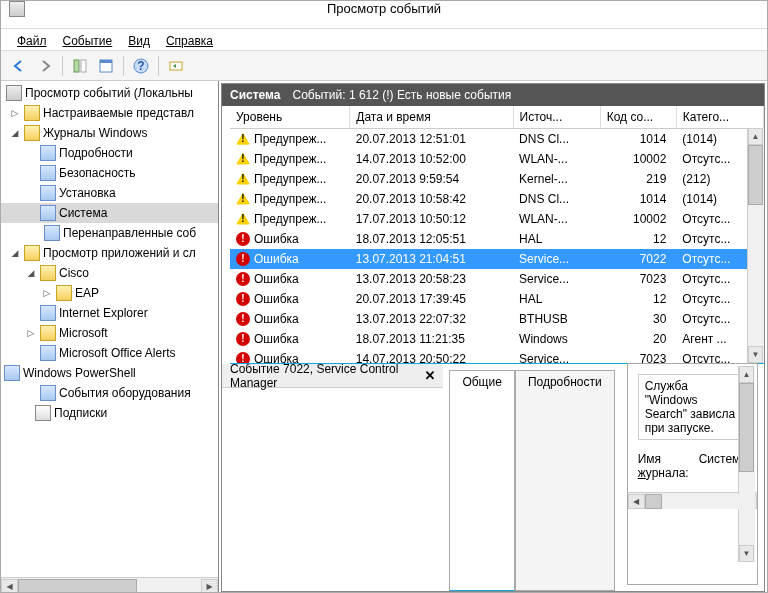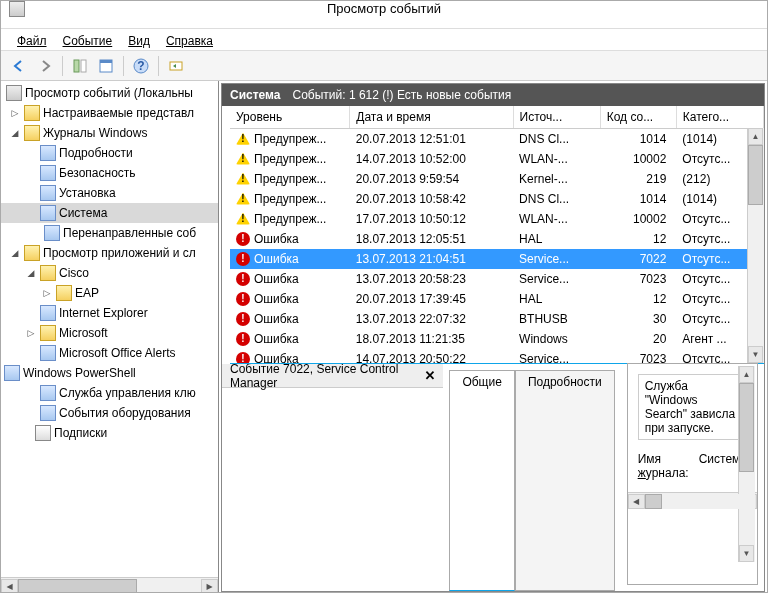--- a/index.html
+++ b/index.html
@@ -183,24 +183,20 @@
       <div class="tree-row" style="padding-left:36px">
           <span class="tree-icon ic-log"></span>
           <span class="tree-label">Microsoft Office Alerts</span>
         </div>
       <div class="tree-row" style="">
           <span class="tree-icon ic-log"></span>
           <span class="tree-label">Windows PowerShell</span>
         </div>
       <div class="tree-row" style="padding-left:36px">
           <span class="tree-icon ic-log"></span>
-          <span class="tree-label">Служба управления клю</span>
-        </div>
-      <div class="tree-row" style="padding-left:36px">
-          <span class="tree-icon ic-log"></span>
           <span class="tree-label">События оборудования</span>
         </div>
       <div class="tree-row" style="padding-left:31px">
           <span class="tree-icon ic-cfg"></span>
           <span class="tree-label">Подписки</span>
         </div>
     </div>
     <div class="hscroll">
       <div class="hs-btn">◀</div>
       <div class="hs-track">

